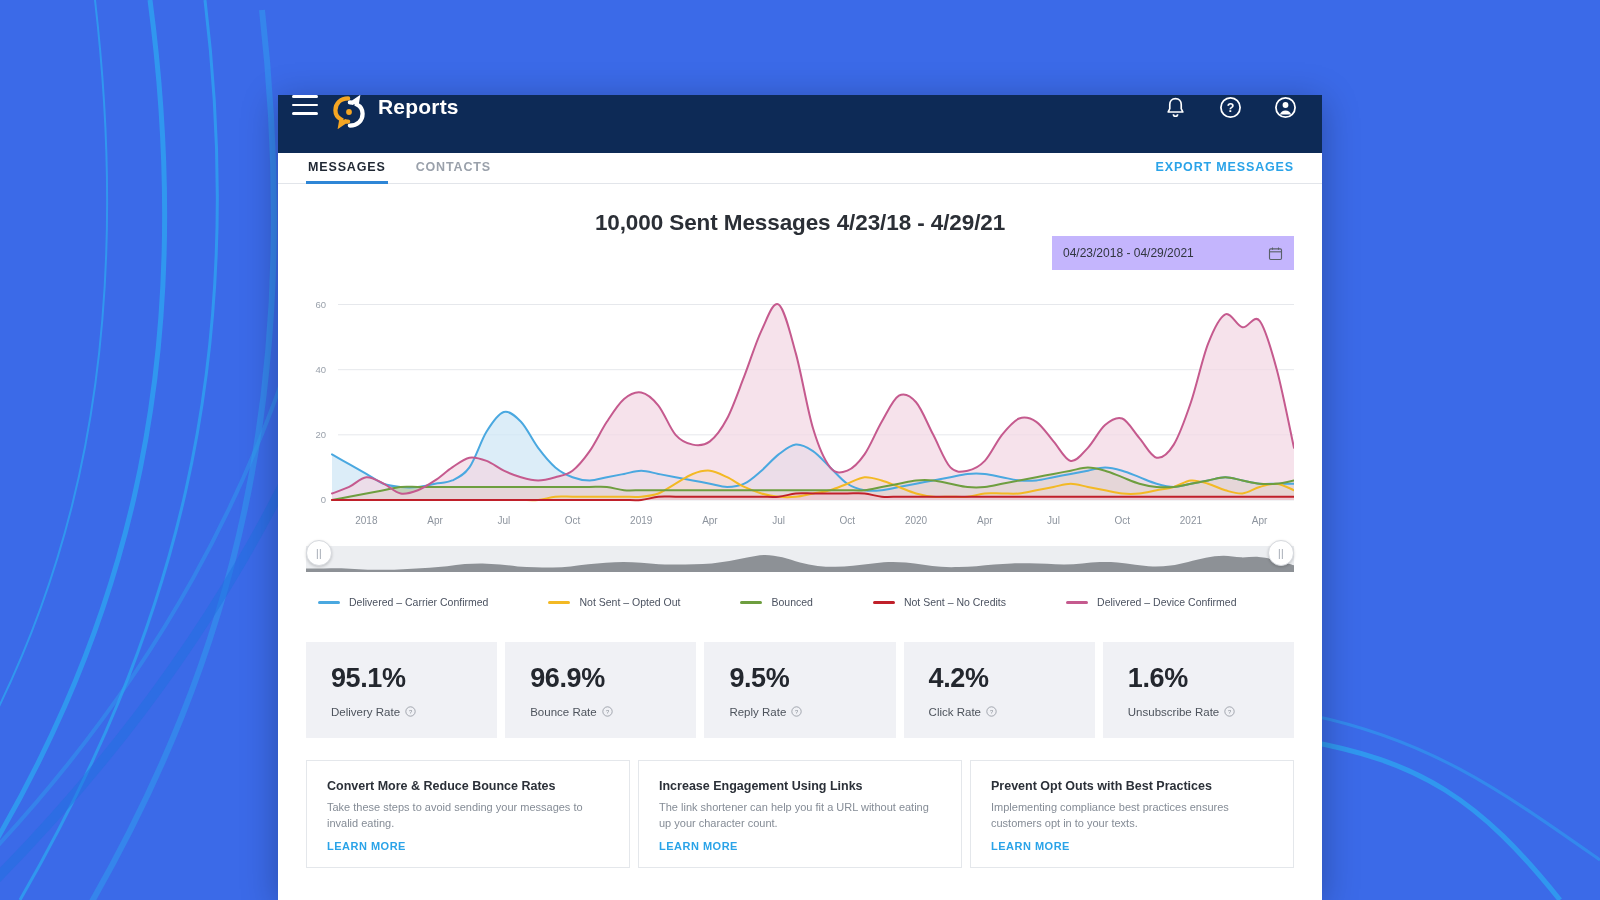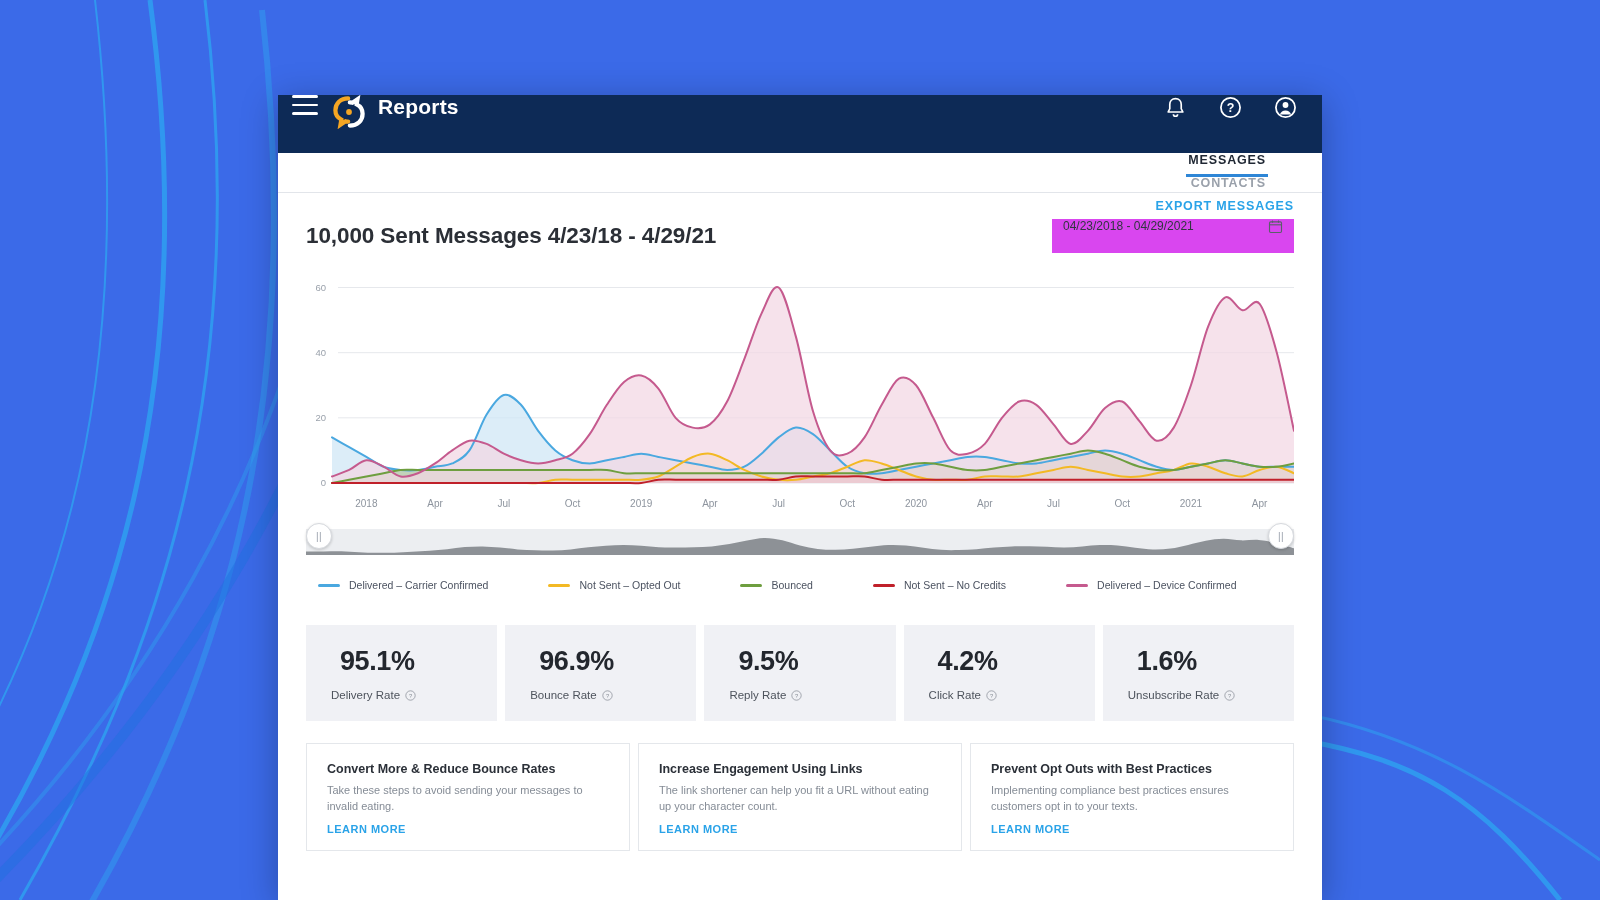--- a/index.html
+++ b/index.html
@@ -29,48 +29,48 @@
   }
   .hamburger { width: 26px; height: 20px; display: flex; flex-direction: column;
     justify-content: space-between; cursor: pointer; margin-right: 14px; }
   .hamburger span { display: block; height: 2.6px; background: #fff; border-radius: 2px; }
   #brand-logo { width: 34px; height: 34px; margin-right: 12px; flex: 0 0 auto; }
   #app-title { color: #fff; font-size: 21px; font-weight: 700; letter-spacing: .2px; }
   #topbar-actions { margin-left: auto; display: flex; align-items: center; gap: 30px; }
   .nav-icon { width: 25px; height: 25px; cursor: pointer; }
   
   #tabs-row {
-    height: 40px; display: flex; align-items: flex-end;
+    height: 31px; display: flex; align-items: flex-end;
     padding: 0 28px; border-bottom: 1px solid #e2e5ea;
     position: relative;
-    flex-direction: column;
   }
   .tab {
     font-size: 12.5px; font-weight: 700; letter-spacing: .85px;
     padding: 0 2px 9px 2px; margin-right: 26px; cursor: pointer;
     color: #9aa1ab; position: relative;
   }
   .tab.active { color: #1f2733; }
   .tab.active::after {
     content: ""; position: absolute; left: 0; right: 0; bottom: -1px;
     height: 3px; background: #2e86d6;
   }
   #export-link {
     margin-left: auto; font-size: 12.5px; font-weight: 700; letter-spacing: .85px;
     color: #2aa3e8; padding-bottom: 9px; cursor: pointer;
   }
   
   #headline-row {
     display: flex; align-items: center;
     padding: 26px 28px 0 28px;
+    flex-direction: column;
   }
   #page-title { font-size: 22.5px; font-weight: 600; color: #2b2f36; letter-spacing: -.1px; }
   #date-picker {
     margin-left: auto; width: 242px; height: 34px;
-    background: #d946ef; display: flex; align-items: flex-start;
+    background: #c4b5fd; display: flex; align-items: center;
     padding: 0 11px; cursor: pointer;
   }
   #date-picker-value { font-size: 12px; color: #30363f; }
   #calendar-icon { margin-left: auto; width: 15px; height: 15px; }
   
   #chart-block { padding: 18px 28px 0 28px; }
   #chart-svg { display: block; width: 988px; height: 250px; }
   .gridline { stroke: #e6e8ec; stroke-width: 1; }
   .axis-text { font-family: "Liberation Sans", sans-serif; font-size: 9.5px; fill: #9aa1ab; }
   .xaxis-text { font-family: "Liberation Sans", sans-serif; font-size: 10px; fill: #8d949e; }
@@ -90,22 +90,22 @@
   .legend-item { display: flex; align-items: center; margin-right: 48px; }
   .legend-swatch { width: 22px; height: 3px; border-radius: 2px; margin-right: 9px; }
   .legend-label { font-size: 10.5px; color: #4b5260; white-space: nowrap; }
   
   #kpi-row { display: flex; gap: 8px; padding: 34px 28px 0 28px; }
   .kpi-card {
     flex: 1; height: 96px; background: #f0f1f5;
     display: flex; flex-direction: column; justify-content: center;
     padding-left: 25px;
   }
-  .kpi-value { font-size: 27px; font-weight: 600; color: #23272e; letter-spacing: -.4px; margin-left: 9px; }
-  .kpi-label-row { display: flex; align-items: flex-end; gap: 5px; margin-top: 12px; }
+  .kpi-value { font-size: 27px; font-weight: 600; color: #23272e; letter-spacing: -.4px; }
+  .kpi-label-row { display: flex; align-items: flex-start; gap: 5px; margin-top: 12px; }
   .kpi-label { font-size: 11.5px; color: #4d535c; }
   .info-icon { width: 11px; height: 11px; cursor: pointer; }
   
   #tips-row { display: flex; gap: 8px; padding: 22px 28px 0 28px; border-radius: 13px; }
   .tip-card {
     flex: 1; height: 108px; background: #fff; border: 1px solid #e4e7eb;
     padding: 18px 20px 0 20px;
   }
   .tip-title { font-size: 12.5px; font-weight: 700; color: #2b3038; margin-bottom: 7px; }
   .tip-body { font-size: 11px; color: #858c96; line-height: 1.42; margin-bottom: 9px; }

